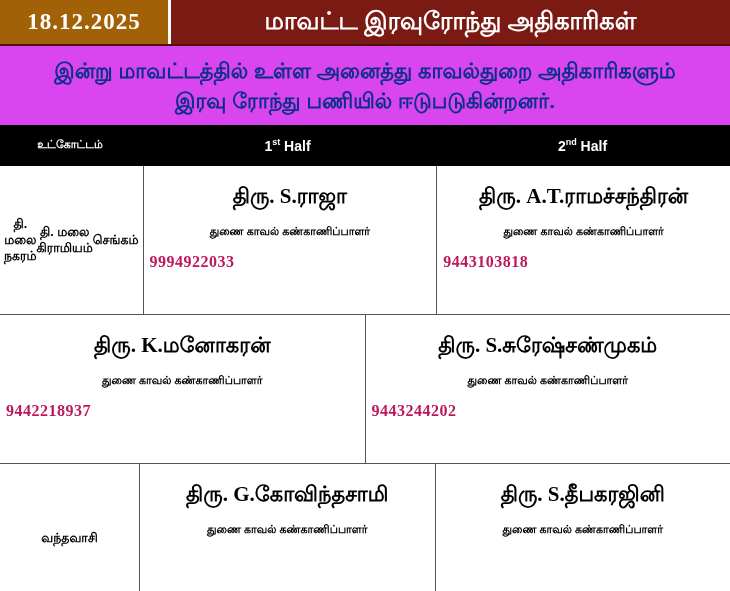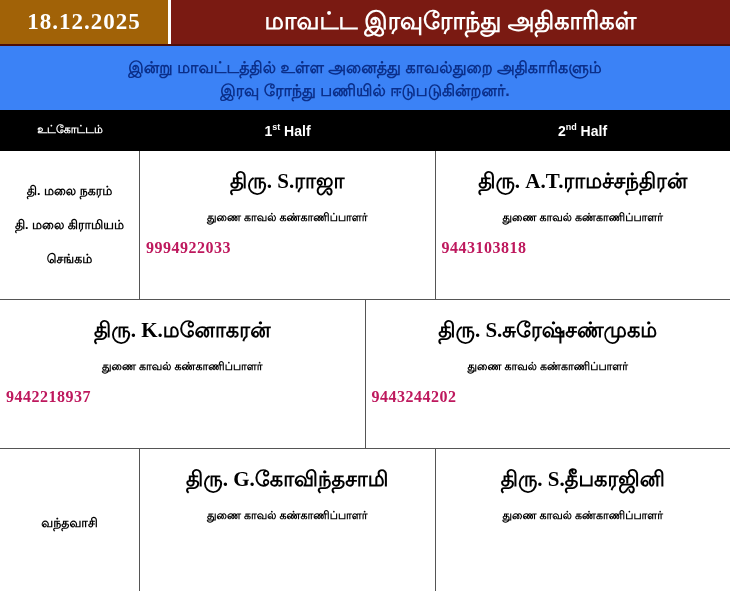--- a/index.html
+++ b/index.html
@@ -52,24 +52,24 @@
     padding: 0 8px;
     font-family: "Liberation Sans", sans-serif;
     border-radius: 17px;
   }
 
   
   .subhead {
     padding: 10px 14px 8px 14px;
     text-align: center;
     color: #0b2f8a;
-    font-size: 16px;
+    font-size: 21px;
     font-weight: bold;
     line-height: 1.45;
-    background: #3b82f6;
+    background: #d946ef;
   }
   .subhead .line {
     display: block;
   }
 
   
   .colhead {
     display: flex;
     background: #000000;
     color: #ffffff;
@@ -102,21 +102,21 @@
     border-bottom: 1px solid #555555;
     min-height: 148px;
   }
   .row:last-child {
     border-bottom: none;
   }
   .cell-left {
     flex: 0 0 140px;
     border-right: 1px solid #555555;
     display: flex;
-    flex-direction: column;
+    flex-direction: row;
     align-items: center;
     justify-content: space-evenly;
     padding: 14px 4px;
     box-sizing: border-box;
   }
   .cell-left .station {
     font-size: 12.5px;
     font-weight: bold;
     color: #000000;
     text-align: center;

